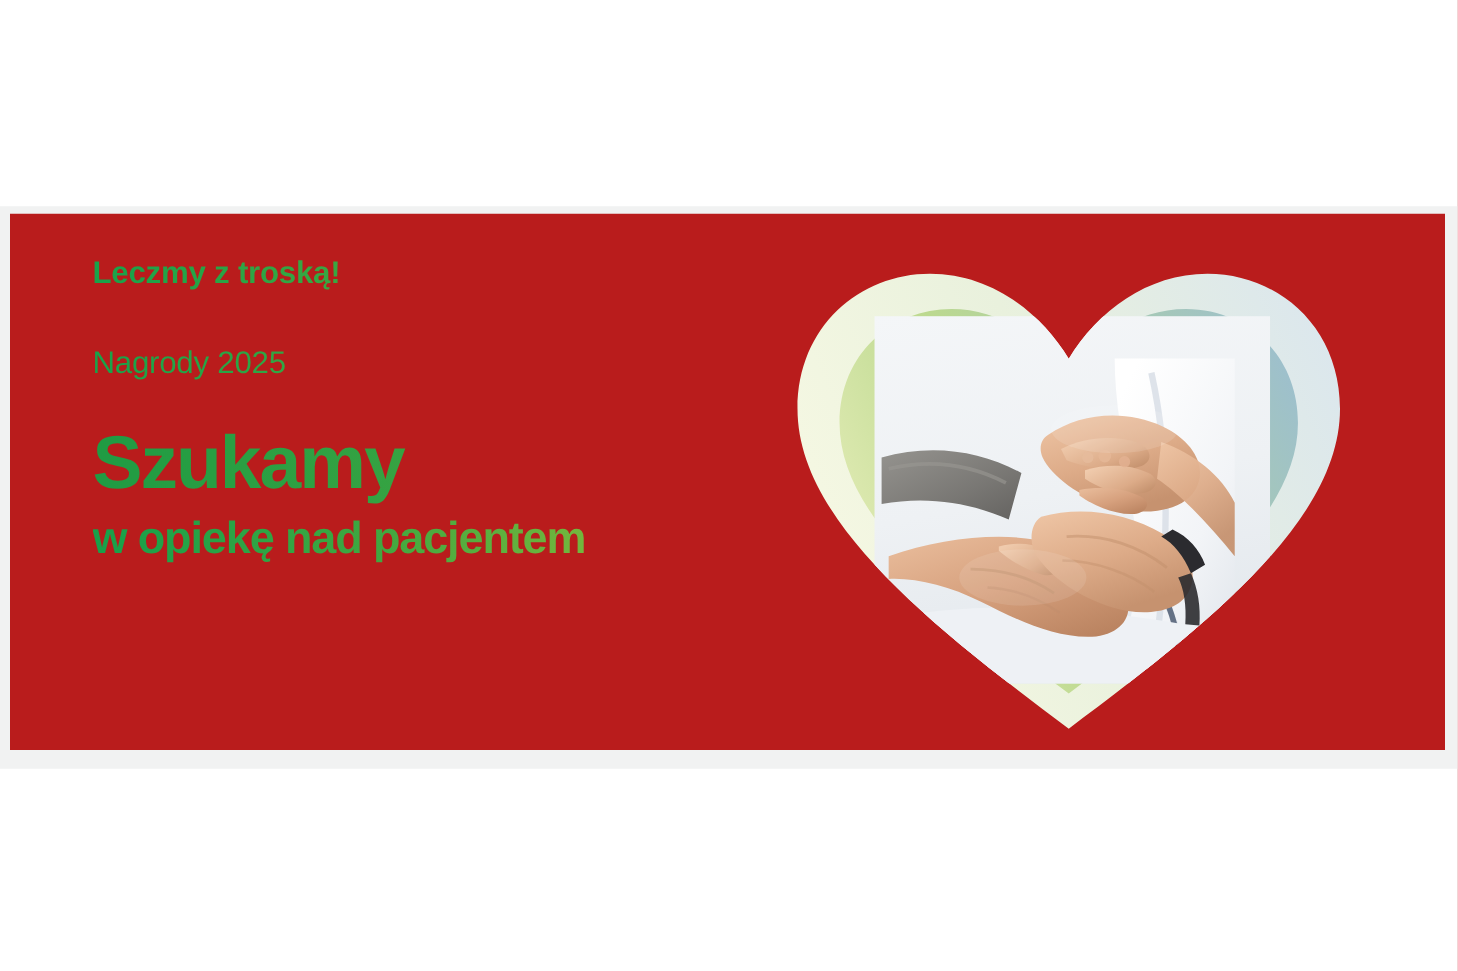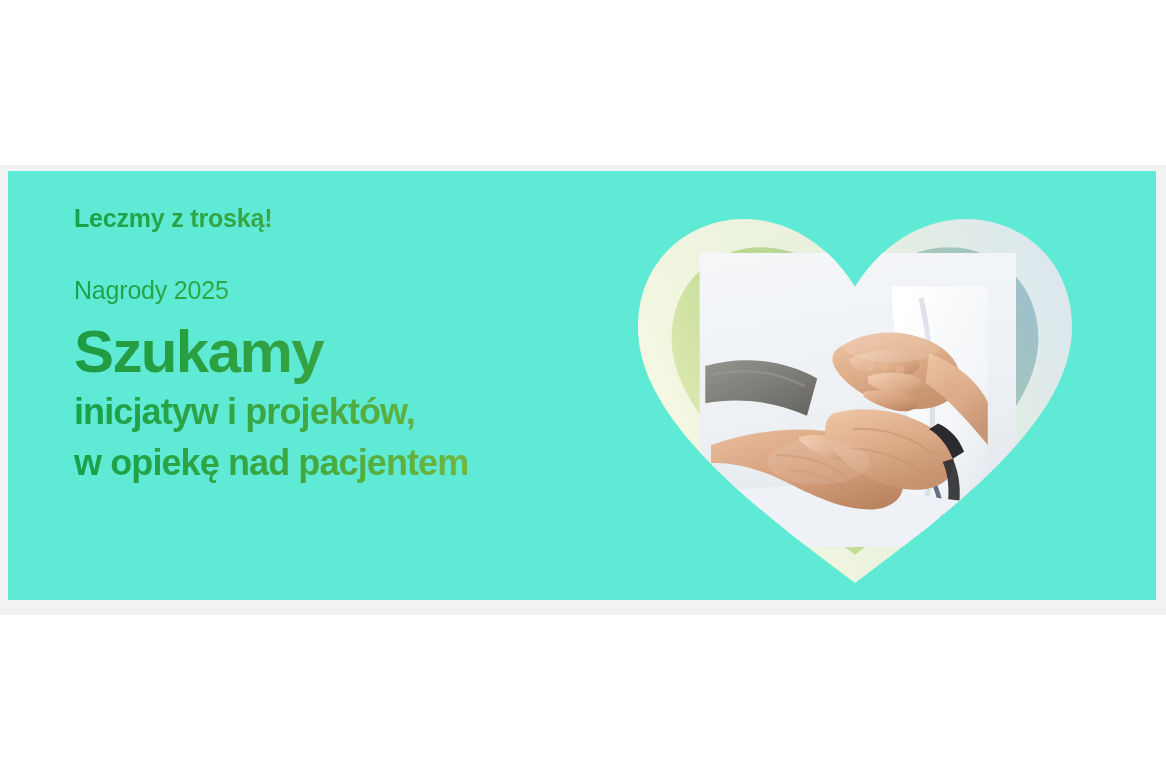--- a/index.html
+++ b/index.html
@@ -22,21 +22,21 @@
     left:0; top:165px;
     width:1166px; height:450px;
     background:#f1f2f2;
   }
 
   
   #banner{
     position:absolute;
     left:8px; top:171px;
     width:1148px; height:429px;
-    background:#5eead4;
+    background:#b91c1c;
   }
 
   
   #copy{
     position:absolute;
     left:66px; top:32px;
     width:560px;
   }
 
   .grad-text{
@@ -59,21 +59,21 @@
   #kicker-2{
     font-size:25px;
     font-weight:normal;
     letter-spacing:-0.2px;
     line-height:33px;
     background-image:linear-gradient(90deg,#18a24a 0%,#47aa3e 50%,#8cbb3e 100%);
     margin-top:40px;
   }
 
   #headline-1{
-    margin-top:11px;
+    margin-top:29px;
     font-size:60px;
     font-weight:bold;
     letter-spacing:-1.6px;
     line-height:68px;
     background-image:linear-gradient(90deg,#1f9b43 0%,#36a342 45%,#5cb03d 100%);
   }
   .headline-sub{
     font-size:36px;
     font-weight:bold;
     letter-spacing:-0.9px;
@@ -99,21 +99,20 @@
   <div id="banner">
 
     <div id="copy">
 
       <span id="kicker-1" class="grad-text">Leczmy z troską!</span>
 
       <span id="kicker-2" class="grad-text">Nagrody 2025</span>
 
       <span id="headline-1" class="grad-text">Szukamy</span>
 
-      <span class="grad-text headline-sub">inicjatyw i projektów,</span>
 
 
       <span class="grad-text headline-sub">w opiekę nad pacjentem</span>
 
     </div>
 
     <div id="heart-graphic">
       <svg viewBox="0 0 470 420" xmlns="http://www.w3.org/2000/svg">
         <defs>
           <linearGradient id="gradOuter" x1="0" y1="0.35" x2="1" y2="0">

